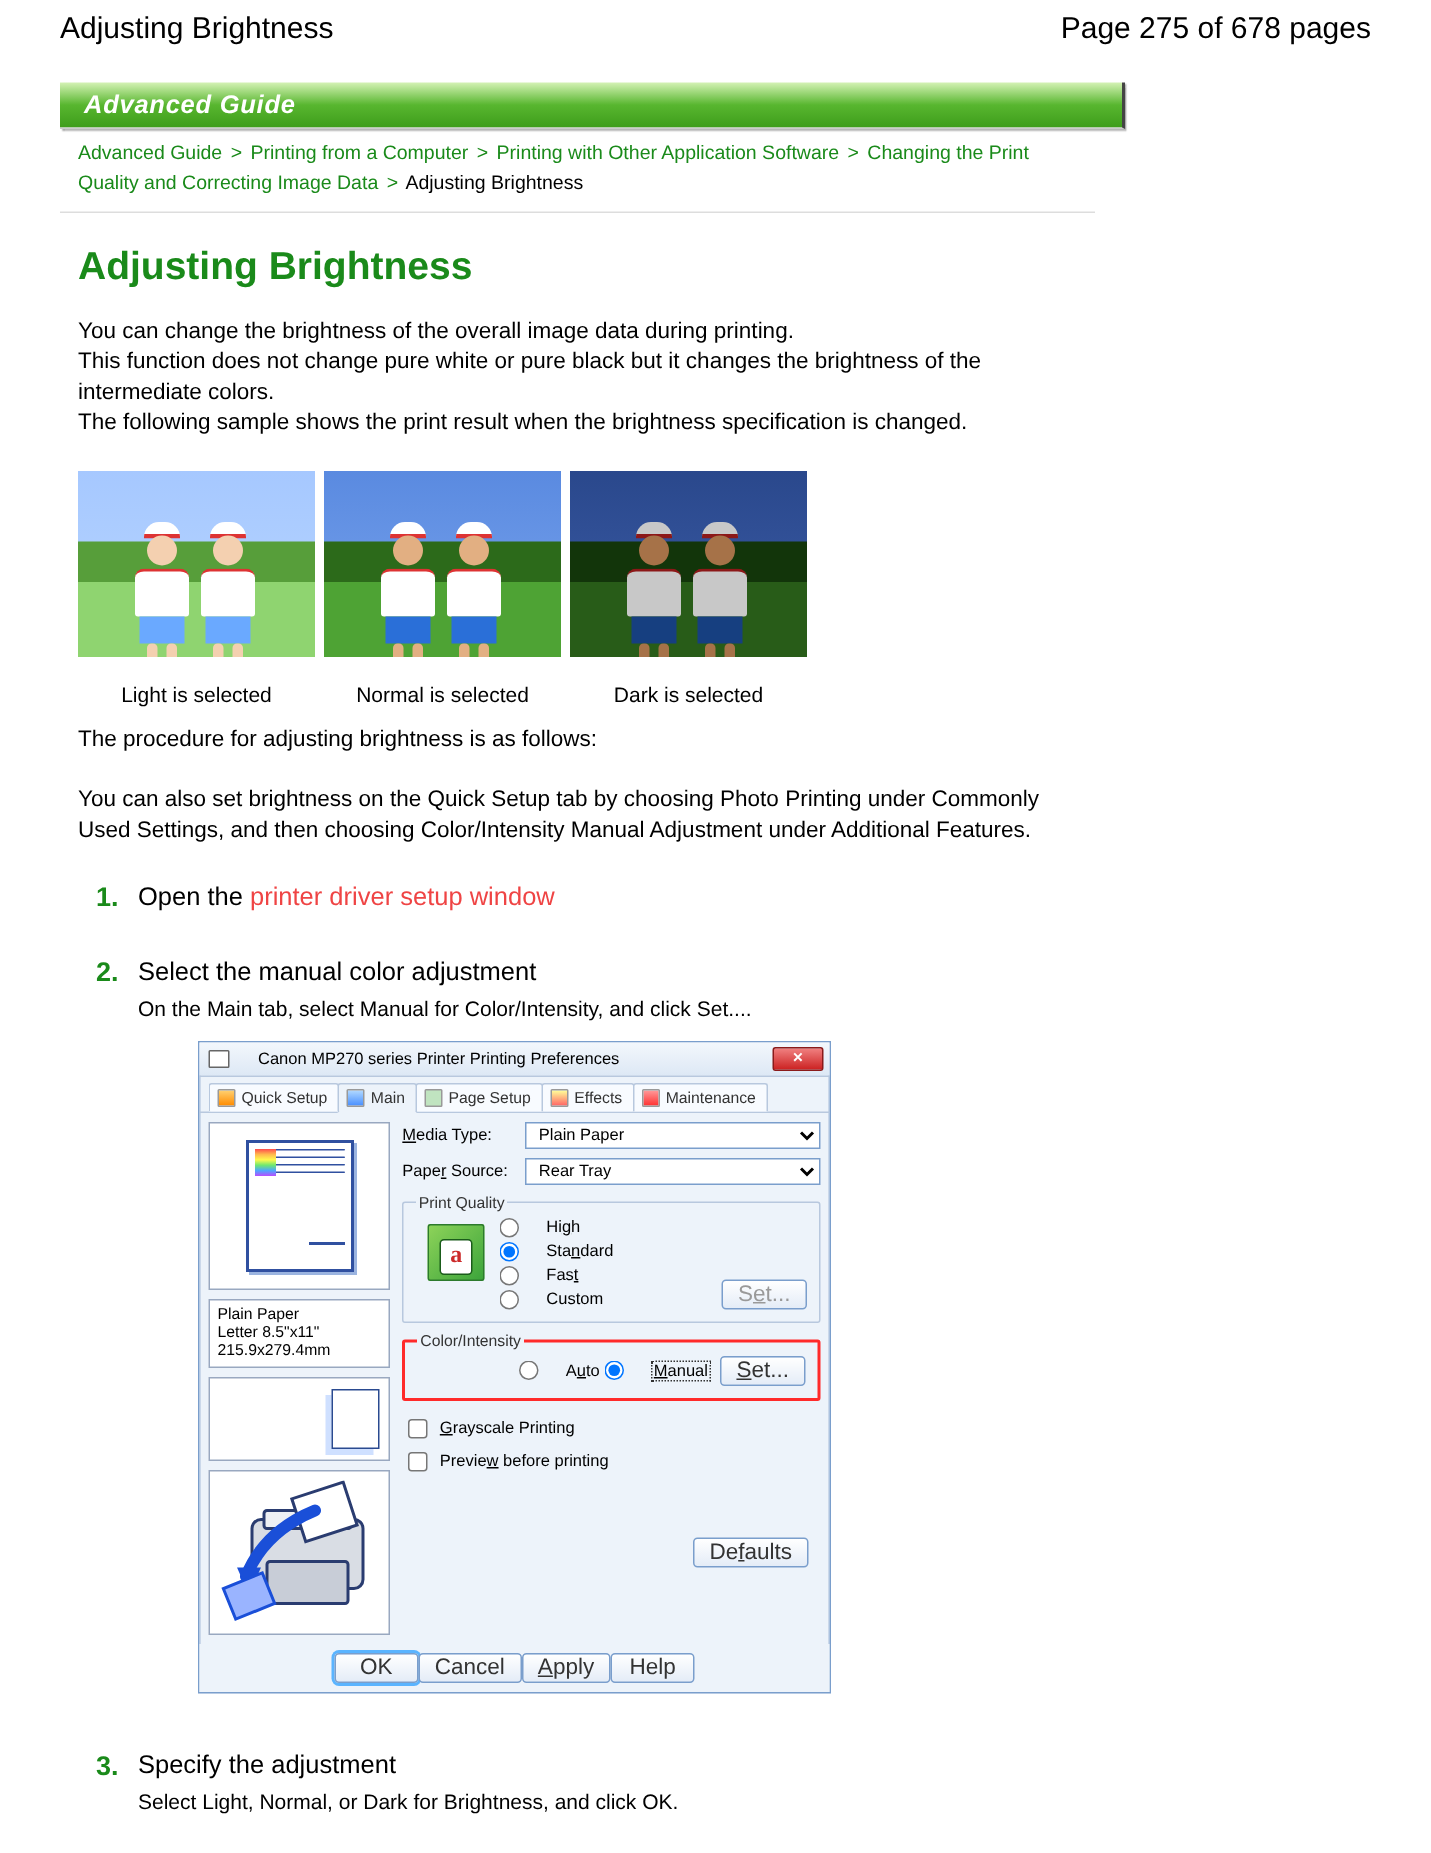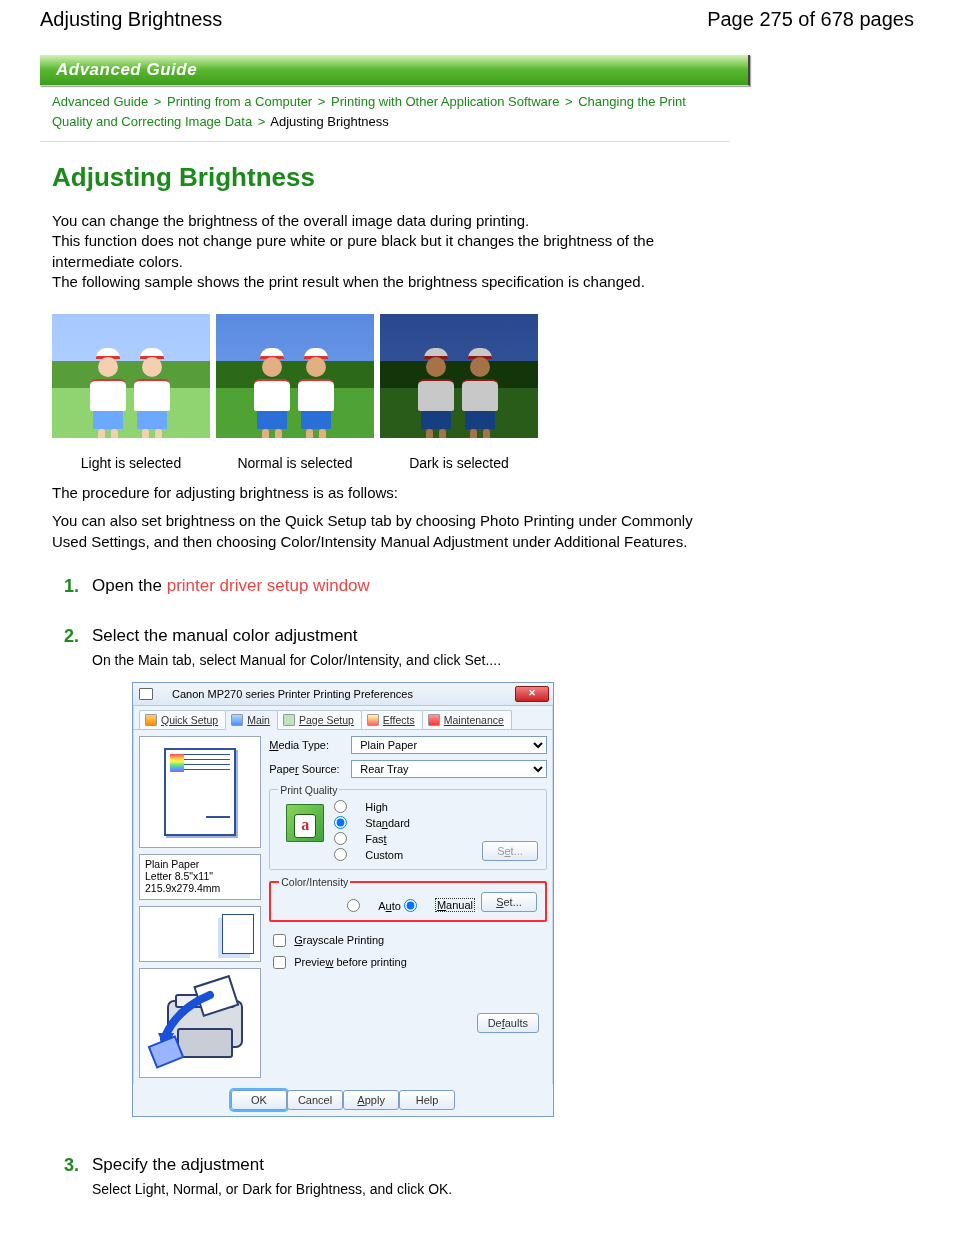--- a/index.html
+++ b/index.html
@@ -205,21 +205,20 @@
     border:1px solid #b8c8de;
     border-bottom:none;
     background:#f8fbff;
     border-radius:2px 2px 0 0;
     margin-right:-1px;
     position:relative;
     display:flex;
     align-items:center;
     gap:4px;
     color:#333;
-    text-decoration:underline;
   }
   .tab.active {
     background:#edf3fa;
     z-index:2;
     border-bottom:1px solid #edf3fa;
     margin-bottom:-1px;
   }
   .tab-ic { width:10px; height:10px; display:inline-block; background:#ddd; border:1px solid #999; border-radius:1px;}
   .tab-ic.qs { background:linear-gradient(#ffd070,#ff8c00); }
   .tab-ic.main { background:linear-gradient(#b0d8ff,#4a90ff); }
@@ -343,24 +342,24 @@
     width:20px; height:22px;
     color:#cc2a2a;
     font-weight:bold;
     text-align:center;
     font-family:serif;
     font-size:16px;
     line-height:20px;
     margin-bottom:4px;
   }
   .radio-col { display:flex; flex-direction:column; gap:3px; font-size:11px;}
-  .radio-col label, .ci-col label { display:flex; align-items:flex-end; gap:18px;}
+  .radio-col label, .ci-col label { display:flex; align-items:center; gap:18px;}
   .radio-col input, .ci-col input { margin:0; }
   .btn {
-    font-size:11px;
+    font-size:15px;
     height:20px;
     min-width:56px;
     padding:0 10px;
     border:1px solid #7a9ecc;
     background: linear-gradient(#fff,#e4ecf7);
     border-radius:3px;
     color:#333;
   }
   .btn:disabled { color:#999; }
   .right-align { margin-left:auto; }
@@ -504,21 +503,21 @@
                 <div></div>
               </div>
             </div>
         </div>
         <div class="caption">Dark is selected</div>
       </div>
     </div>
 
     <div class="intro" style="margin-top:12px;">
       <div>The procedure for adjusting brightness is as follows:</div>
-      <div style="margin-top:8px;">You can also set brightness on the Quick Setup tab by choosing Photo Printing under Commonly Used Settings, and then choosing Color/Intensity Manual Adjustment under Additional Features.</div>
+      <div style="margin-top:20px;">You can also set brightness on the Quick Setup tab by choosing Photo Printing under Commonly Used Settings, and then choosing Color/Intensity Manual Adjustment under Additional Features.</div>
     </div>
 
     <div class="step">
       <div class="num">1.</div>
       <div class="body">
         <div class="heading">
           <span>Open the </span><a href="#">printer driver setup window</a>
         </div>
       </div>
     </div>

